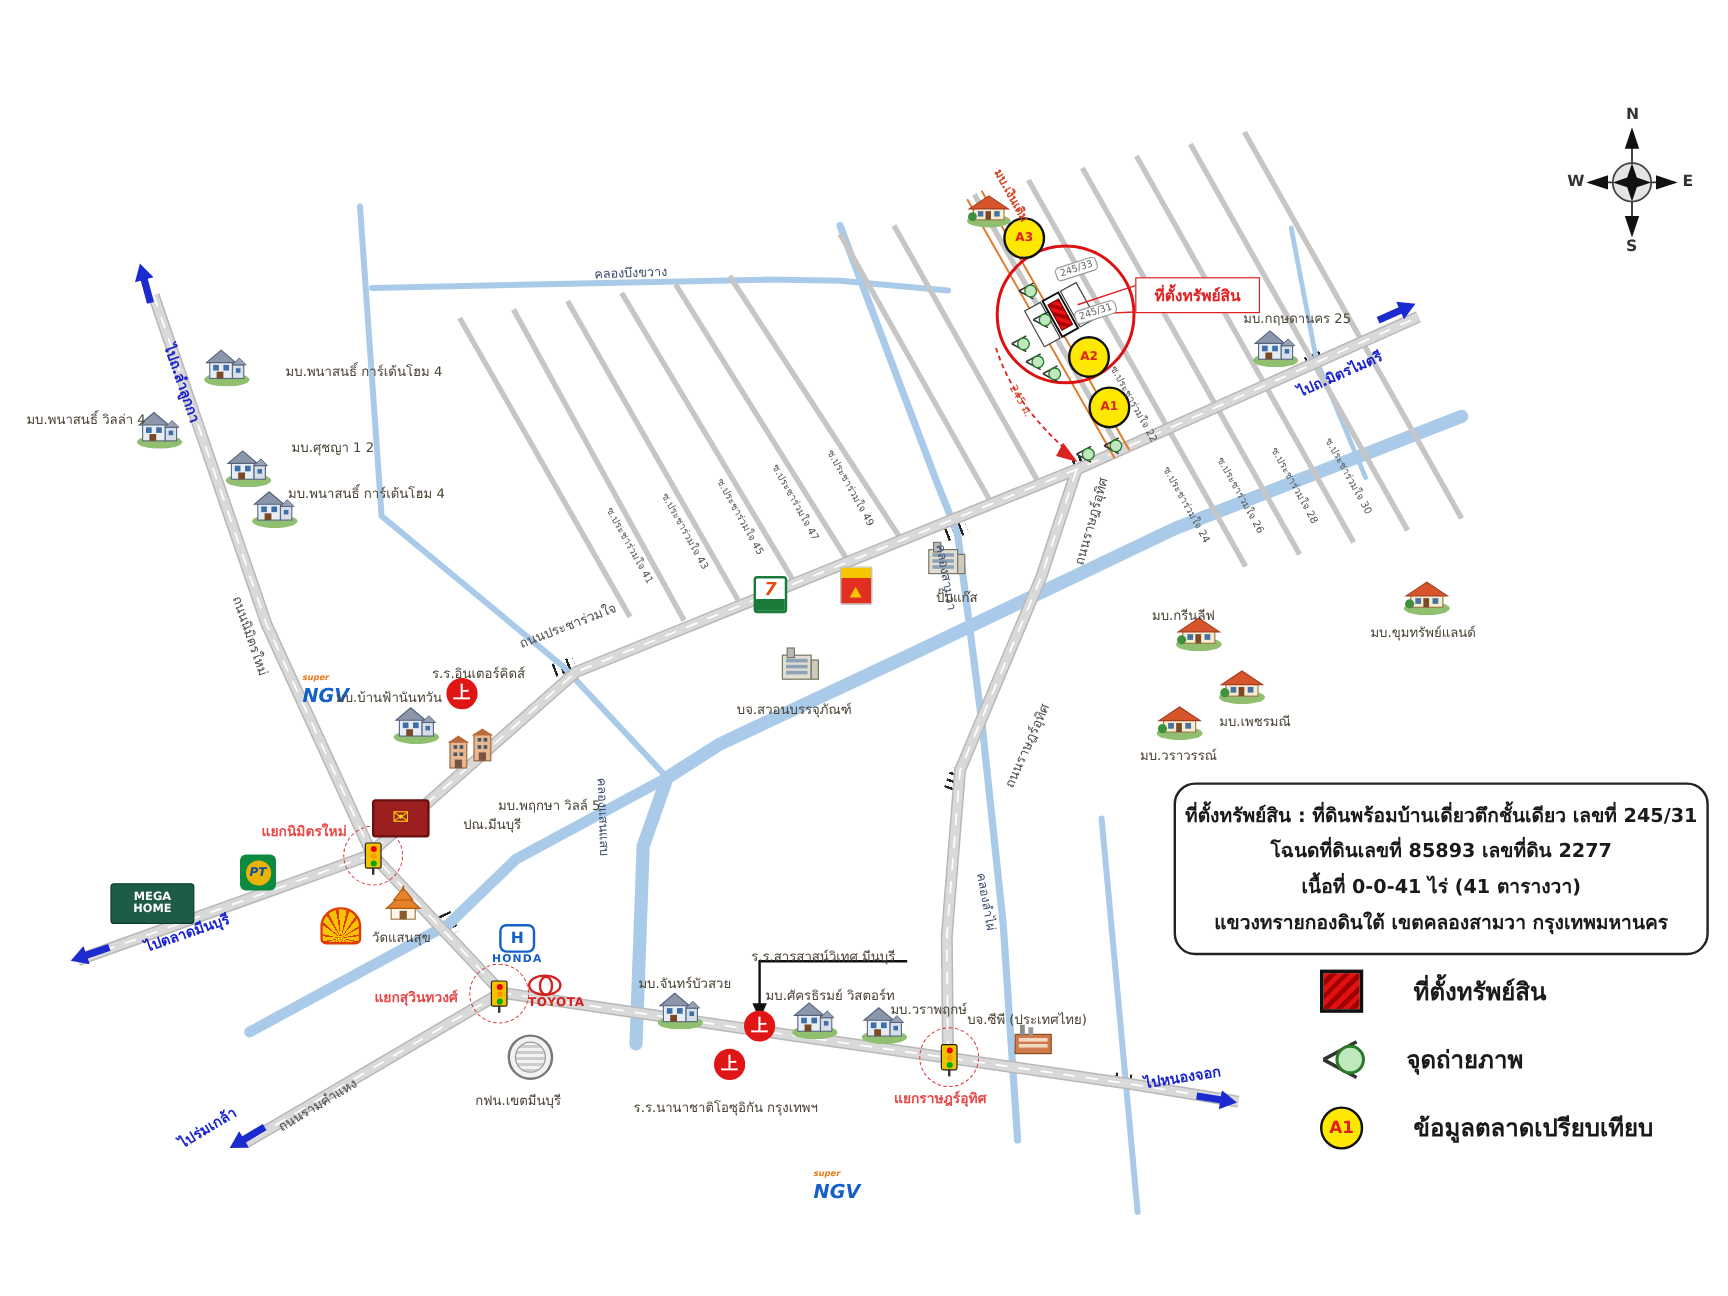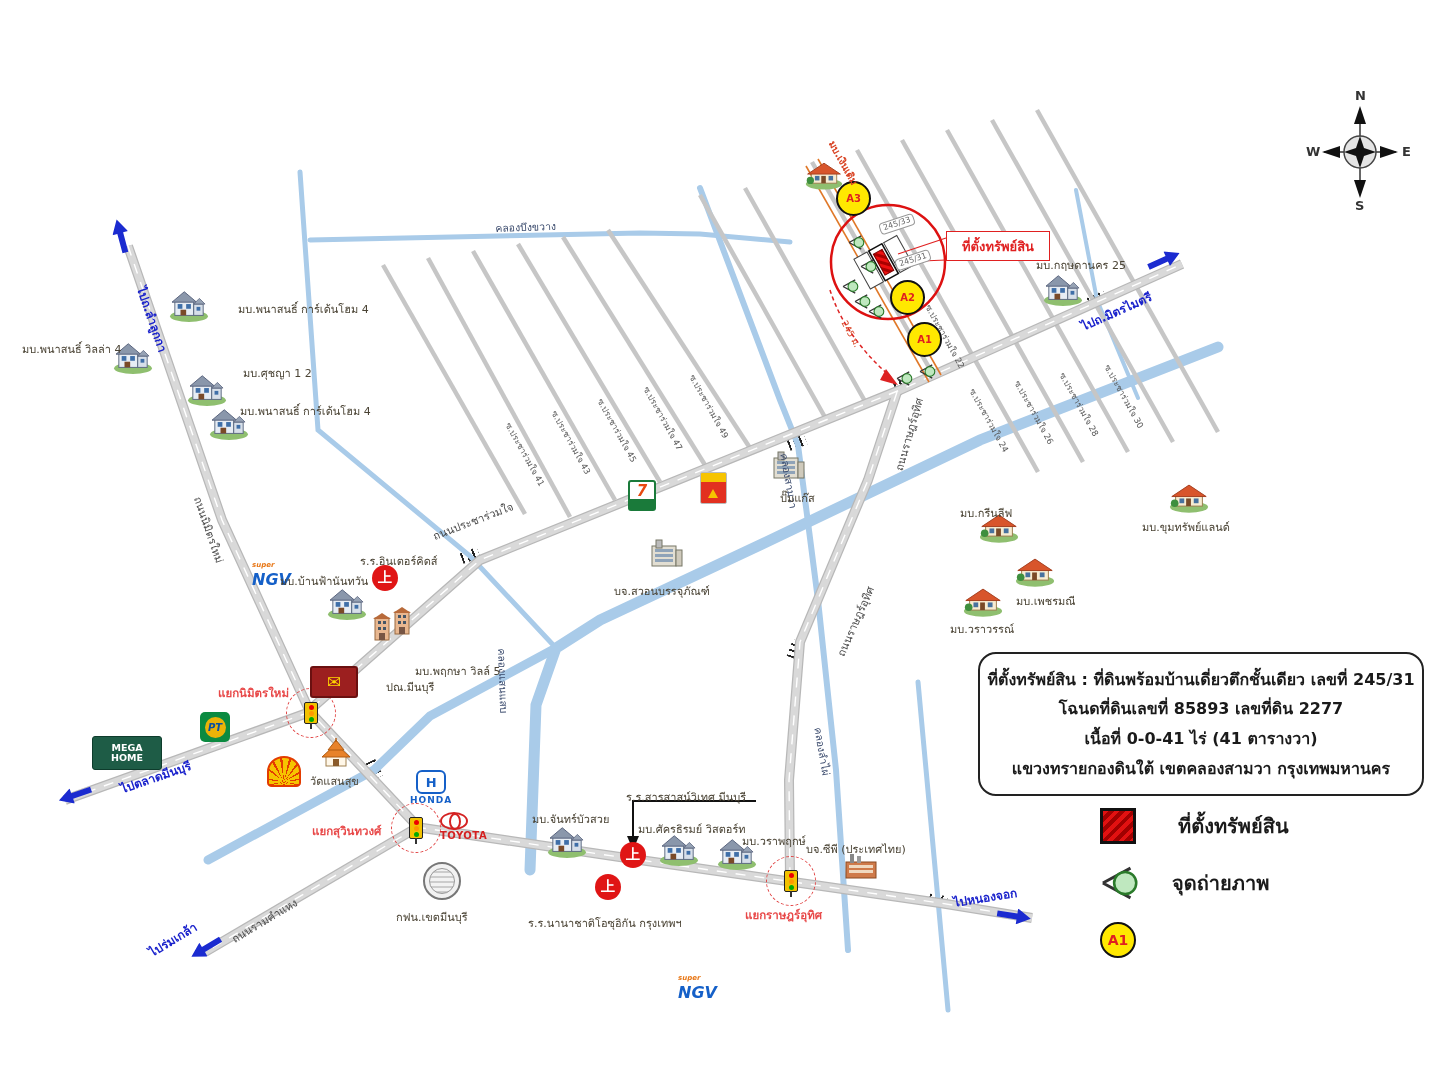--- a/index.html
+++ b/index.html
@@ -483,20 +483,21 @@
     <div class="row">
       <svg width="44" height="34">
           <use href="#eye"></use>
         </svg>
       <div class="lab" style="margin-left:28px;">จุดถ่ายภาพ</div>
     </div>
     <div class="row">
       <div class="lg-a1">
         <span>A1</span>
         </div>
+      <div class="lab">ข้อมูลตลาดเปรียบเทียบ</div>
     </div>
   </div>
 
   <div class="compass">
     <svg width="100" height="122">
       <line x1="50" y1="22" x2="50" y2="98" stroke="#333" stroke-width="1.5"></line>
       <line x1="14" y1="60" x2="86" y2="60" stroke="#333" stroke-width="1.5"></line>
       <circle cx="50" cy="60" r="16" fill="#e4e4e4" stroke="#444" stroke-width="1.5"></circle>
       <polygon points="50,14 44,32 56,32" fill="#111"></polygon>
       <polygon points="88,60 70,54 70,66" fill="#111"></polygon>

